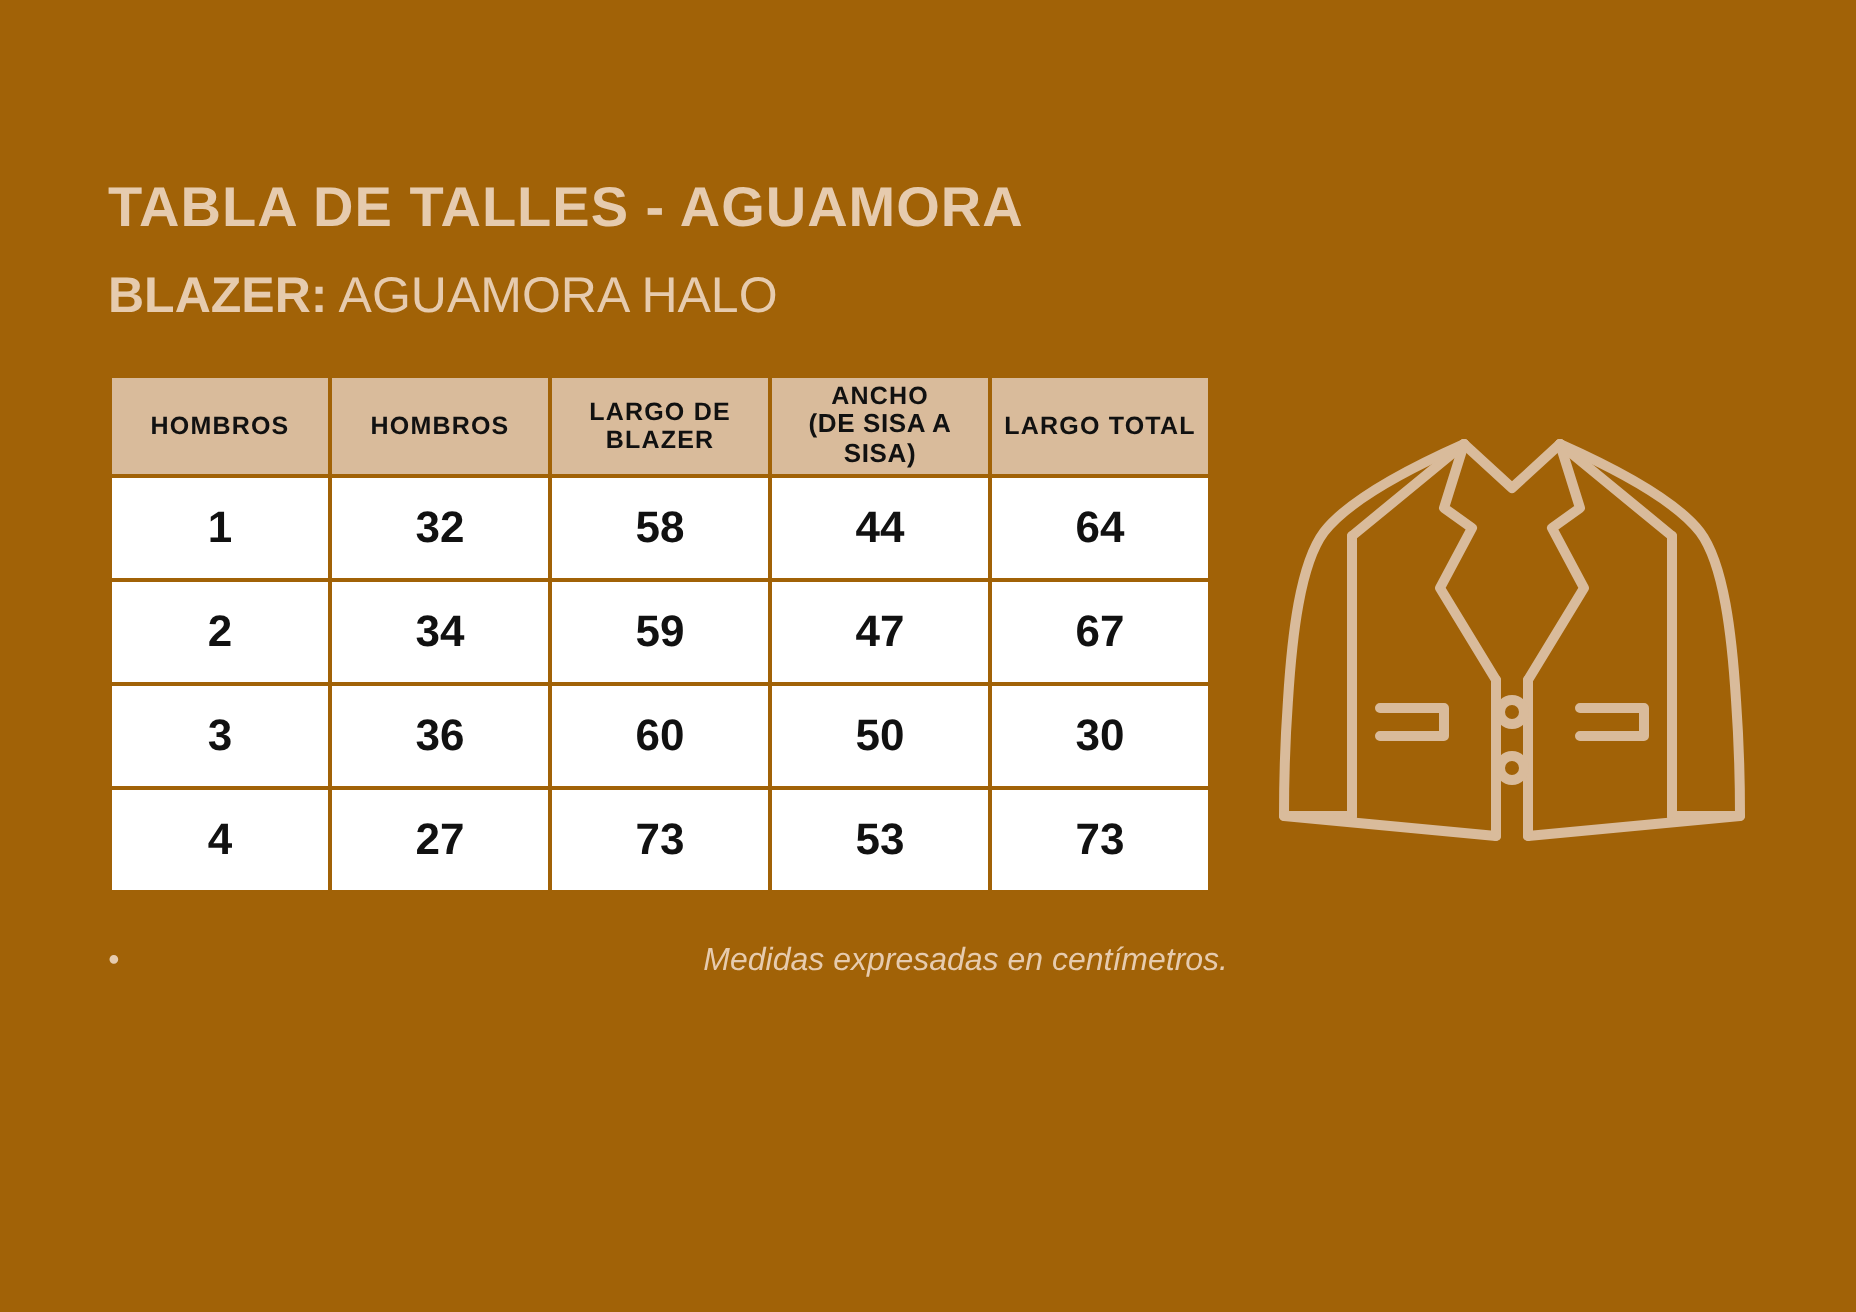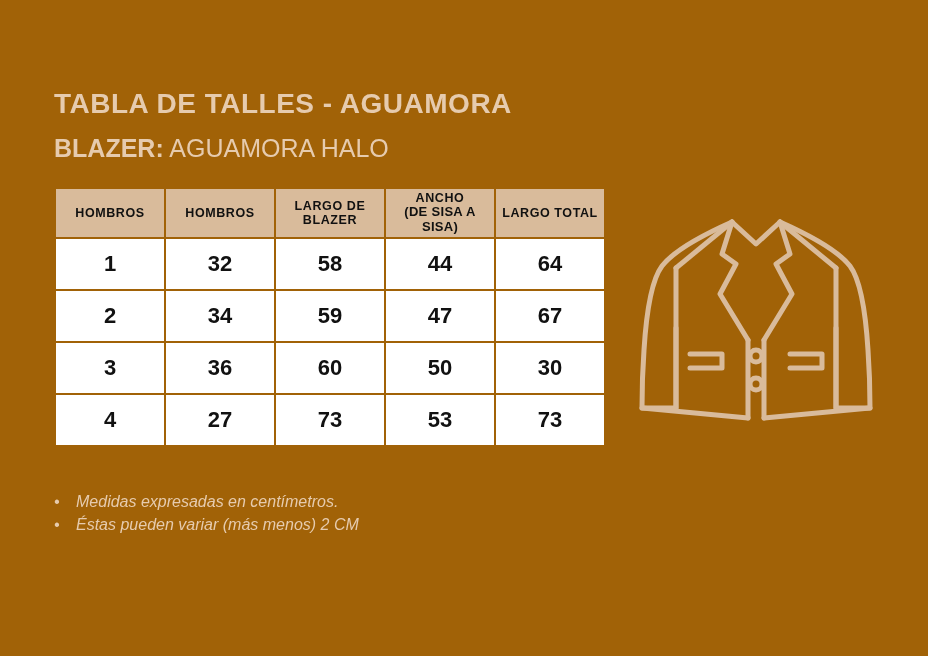--- a/index.html
+++ b/index.html
@@ -73,23 +73,24 @@
   table.size-table td {
     background: #ffffff;
     color: #111111;
     font-size: 22px;
     font-weight: bold;
     height: 48px;
     text-align: center;
     vertical-align: middle;
   }
   .notes {
-    margin-top: 43px;
+    margin-top: 22px;
     list-style: none;
     padding: 0;
+    text-align: right;
   }
   .notes li {
     font-style: italic;
     font-size: 16px;
     color: #e6cbae;
     line-height: 1.45;
     position: relative;
     padding-left: 22px;
   }
   .notes li::before {
@@ -169,21 +170,20 @@
           <td>27</td>
           <td>73</td>
           <td>53</td>
           <td>73</td>
         </tr>
       </tbody>
     </table>
 
     <ul class="notes">
       <li>Medidas expresadas en centímetros.</li>
-      <li>Éstas pueden variar (más menos) 2 CM</li>
     </ul>
 
   </div>
 
   <div class="blazer-art">
     <svg width="240" height="225" viewBox="0 0 240 225" fill="none" stroke="#d9bb9b" stroke-width="5" stroke-linejoin="round" stroke-linecap="round">
 
       <path d="M96 14 C78 22 40 40 26 58 C14 74 10 110 8 142 C6 170 6 192 6 200 L40 200 L40 120"></path>
 
       <path d="M40 200 L40 120 L40 60"></path>

